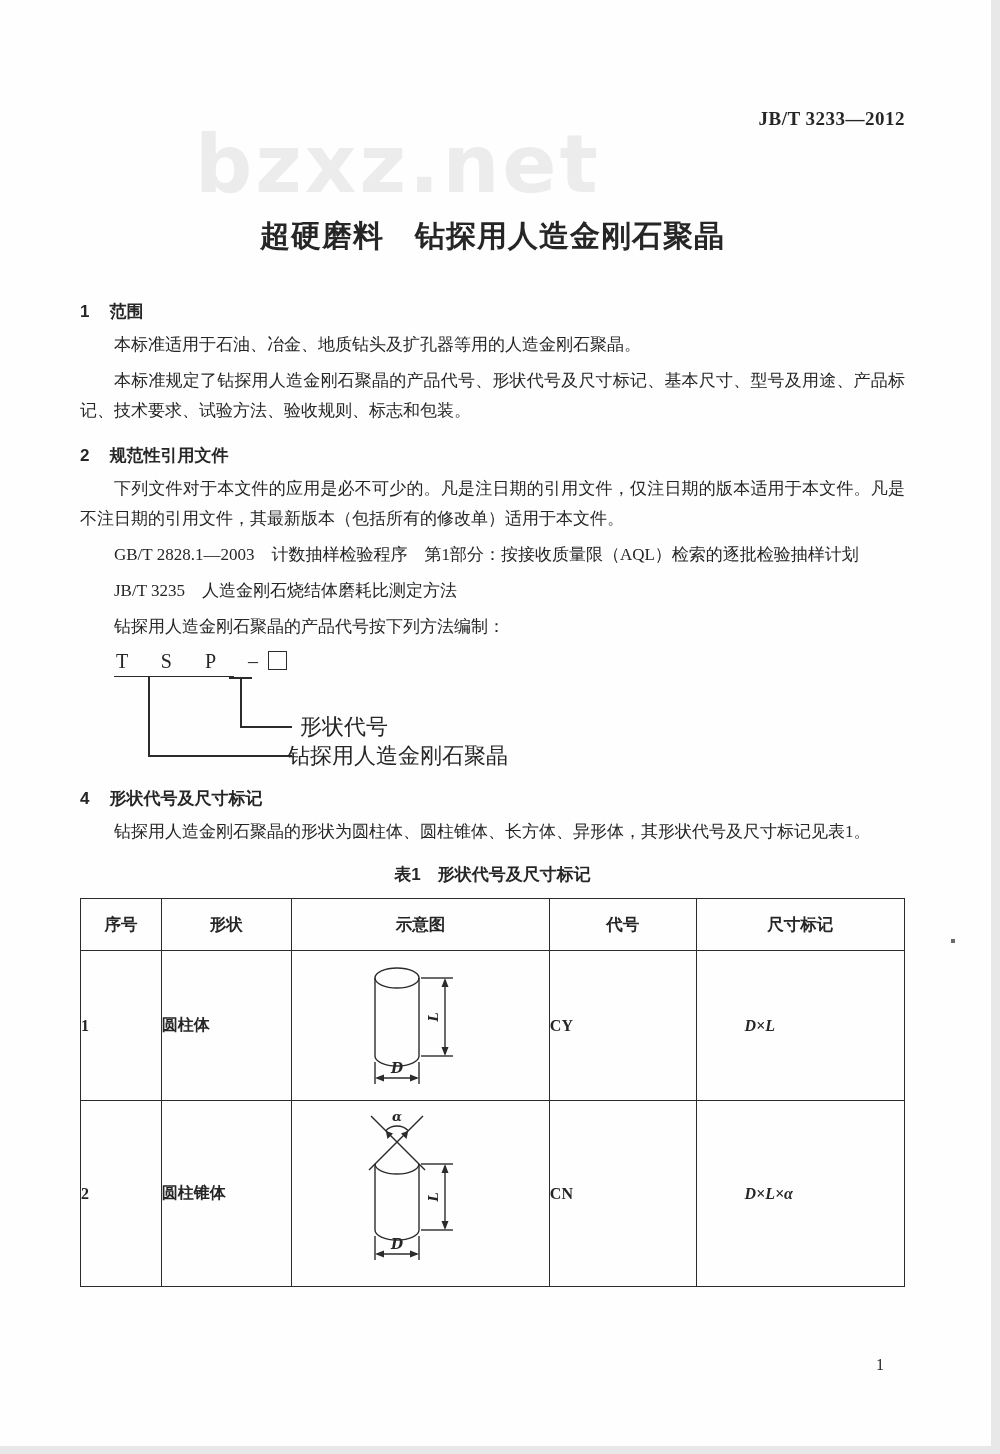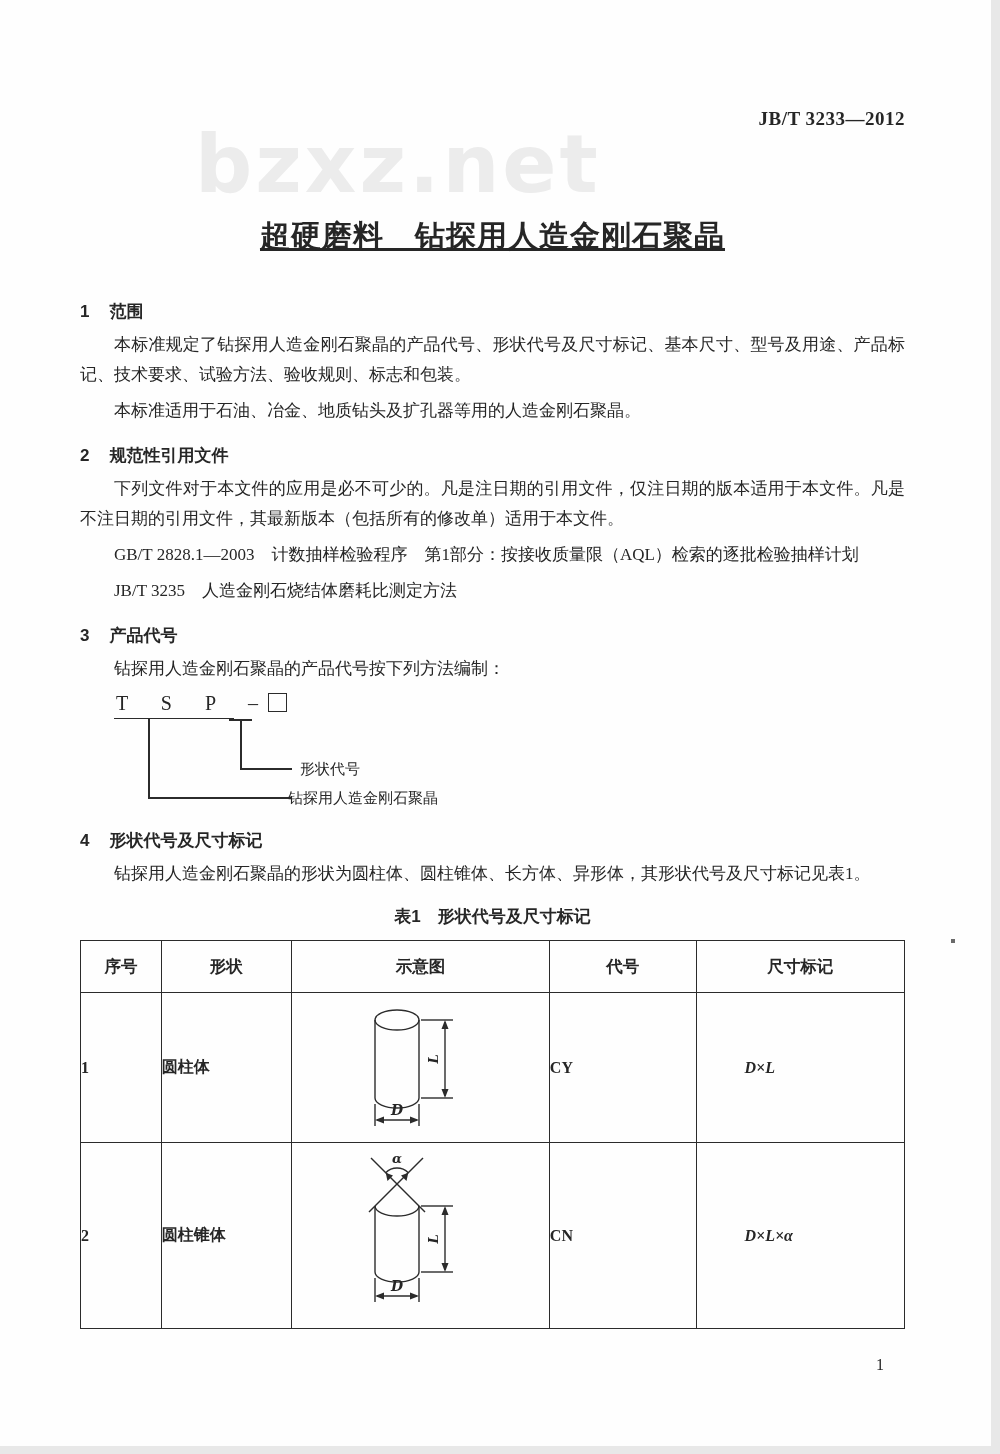--- a/index.html
+++ b/index.html
@@ -32,21 +32,20 @@
     font-weight:bold; font-size:19px; line-height:22px;
     letter-spacing:0.5px;
   }
 
   .title {
     margin-top:86px;
     text-align:center;
     font-family:"Liberation Sans", sans-serif;
     font-weight:bold; font-size:30px; line-height:40px;
     letter-spacing:1px;
-    text-decoration:underline;
   }
 
   .sec-heading {
     margin-top:44px;
     font-family:"Liberation Sans", sans-serif;
     font-weight:bold; font-size:17px; line-height:24px;
   }
   .sec-heading.tight { margin-top:18px; }
   .sec-num { display:inline-block; margin-right:20px; }
 
@@ -71,21 +70,21 @@
     padding:0 4px 2px 2px;
     letter-spacing:14px;
   }
   .tsp-dash { display:inline-block; margin:0 10px 0 14px; }
   .tsp-box {
     display:inline-block; width:19px; height:19px;
     border:1.6px solid #2b2b2b; vertical-align:-2px;
   }
   .tl { position:absolute; background:#2b2b2b; }
   .tsp-label {
-    position:absolute; font-size:15px; line-height:22px; white-space:nowrap;
+    position:absolute; font-size:22px; line-height:22px; white-space:nowrap;
   }
 
   
   .tbl-caption {
     margin-top:16px; margin-bottom:12px;
     text-align:center;
     font-family:"Liberation Sans", sans-serif;
     font-weight:bold; font-size:17px;
   }
   table.t1 {
@@ -122,33 +121,30 @@
 
   <div class="content">
 
     <div class="doc-number">JB/T 3233—2012</div>
 
     <h1 class="title">超硬磨料　钻探用人造金刚石聚晶</h1>
 
     <div class="sec-heading">
       <span class="sec-num">1</span><span>范围</span>
     </div>
+    <p class="body">本标准适用于石油、冶金、地质钻头及扩孔器等用的人造金刚石聚晶。</p>
     <p class="body">本标准规定了钻探用人造金刚石聚晶的产品代号、形状代号及尺寸标记、基本尺寸、型号及用途、产品标记、技术要求、试验方法、验收规则、标志和包装。</p>
-    <p class="body">本标准适用于石油、冶金、地质钻头及扩孔器等用的人造金刚石聚晶。</p>
 
     <div class="sec-heading tight">
       <span class="sec-num">2</span><span>规范性引用文件</span>
     </div>
     <p class="body">下列文件对于本文件的应用是必不可少的。凡是注日期的引用文件，仅注日期的版本适用于本文件。凡是不注日期的引用文件，其最新版本（包括所有的修改单）适用于本文件。</p>
     <p class="body">GB/T 2828.1—2003　计数抽样检验程序　第1部分：按接收质量限（AQL）检索的逐批检验抽样计划</p>
     <p class="body">JB/T 3235　人造金刚石烧结体磨耗比测定方法</p>
 
-    <div class="sec-heading tight">
-      <span class="sec-num">3</span><span>产品代号</span>
-    </div>
     <p class="body">钻探用人造金刚石聚晶的产品代号按下列方法编制：</p>
 
     <div class="tsp">
       <div class="tsp-code">
         <span class="tsp-letters">T S P</span><span class="tsp-dash">–</span><span class="tsp-box"></span>
       </div>
 
       <div class="tl" style="left:149px; top:29px; width:23px; height:1.6px;"></div>
 
       <div class="tl" style="left:160px; top:30px; width:1.6px; height:49px;"></div>

